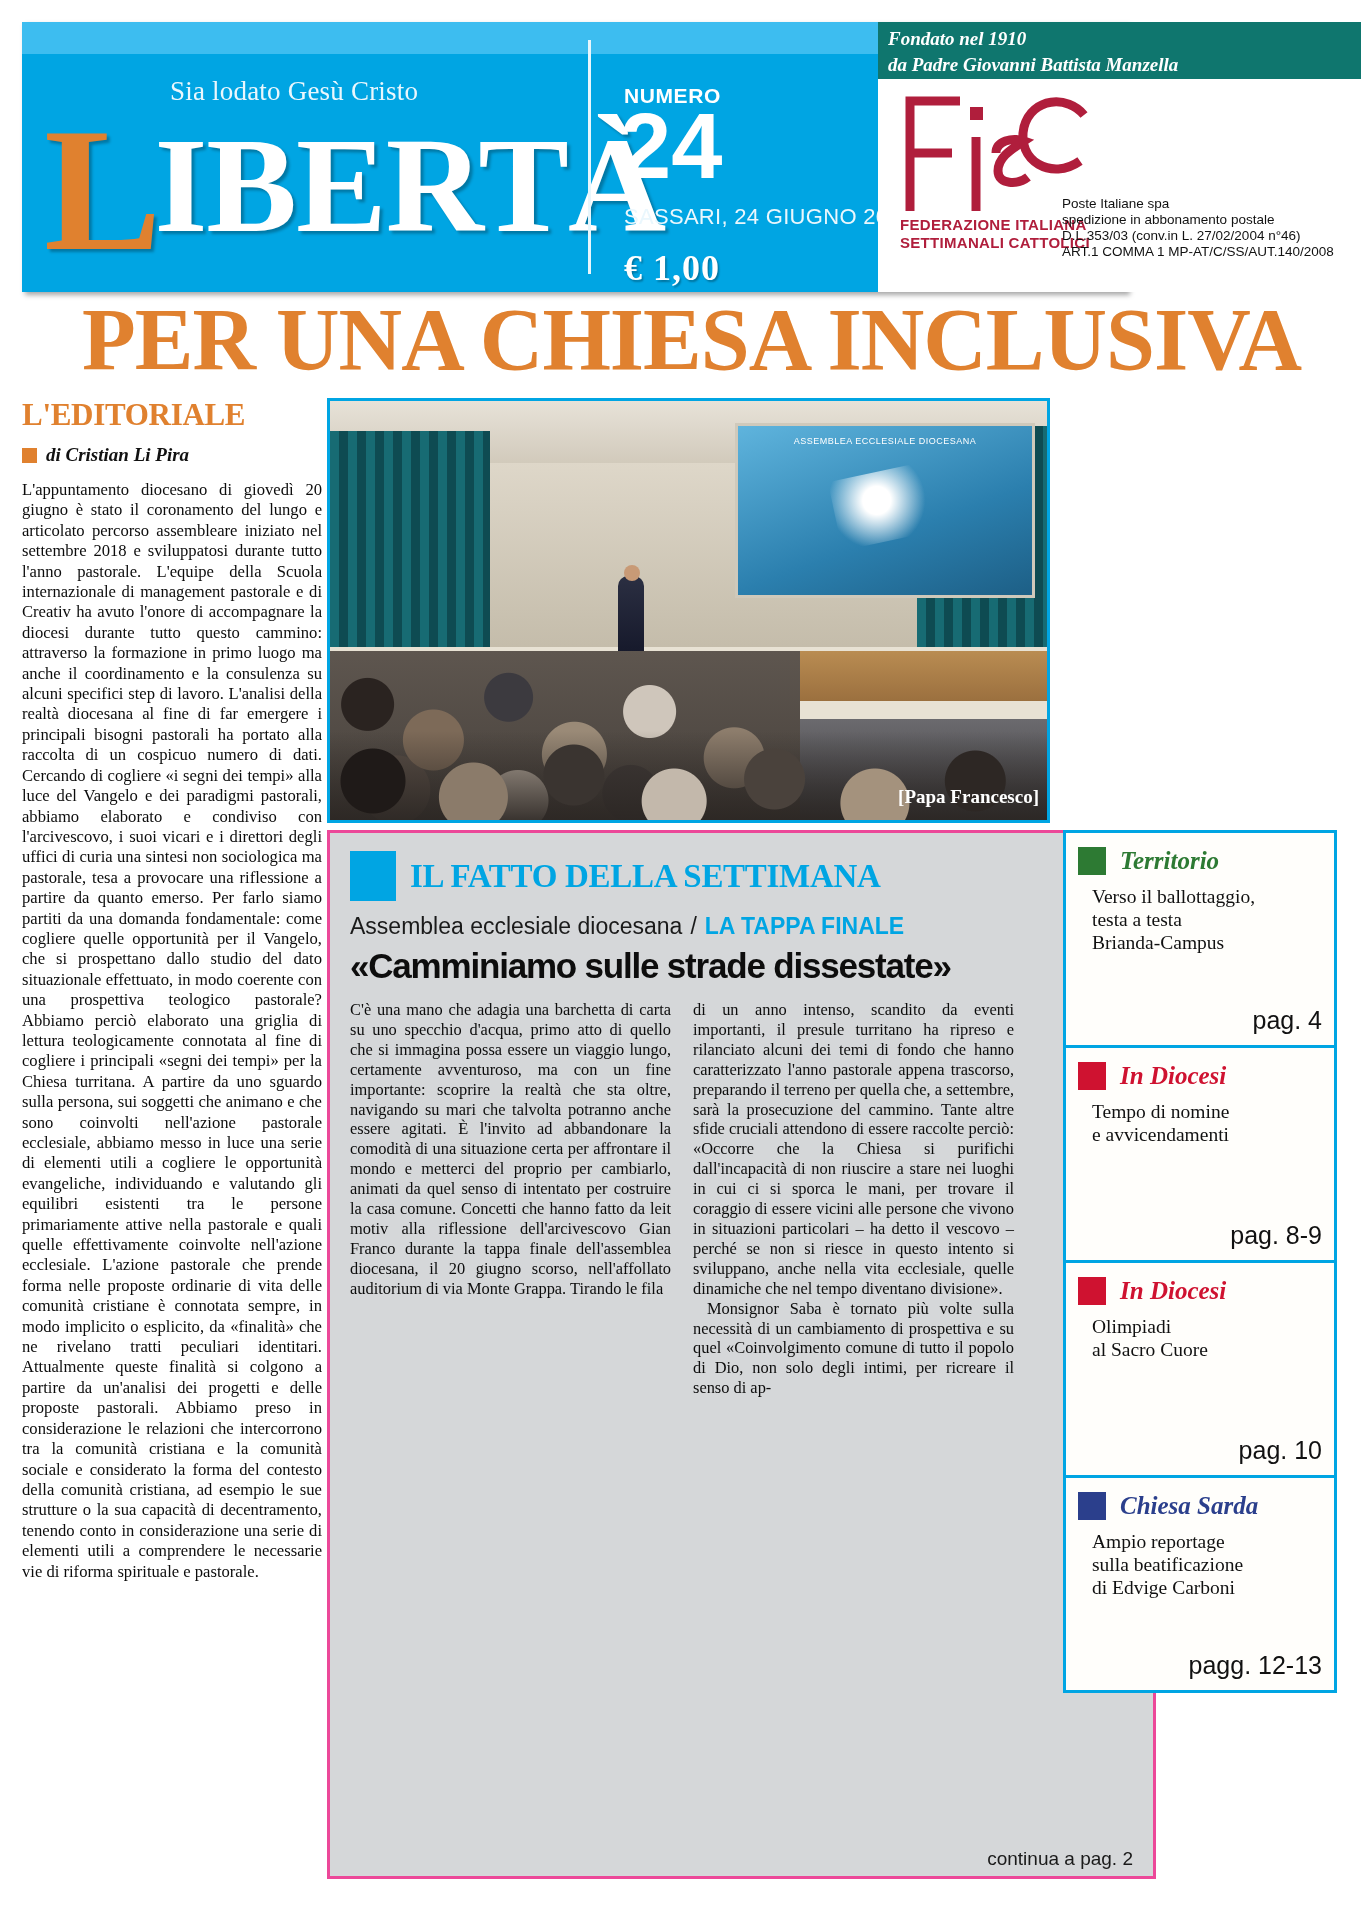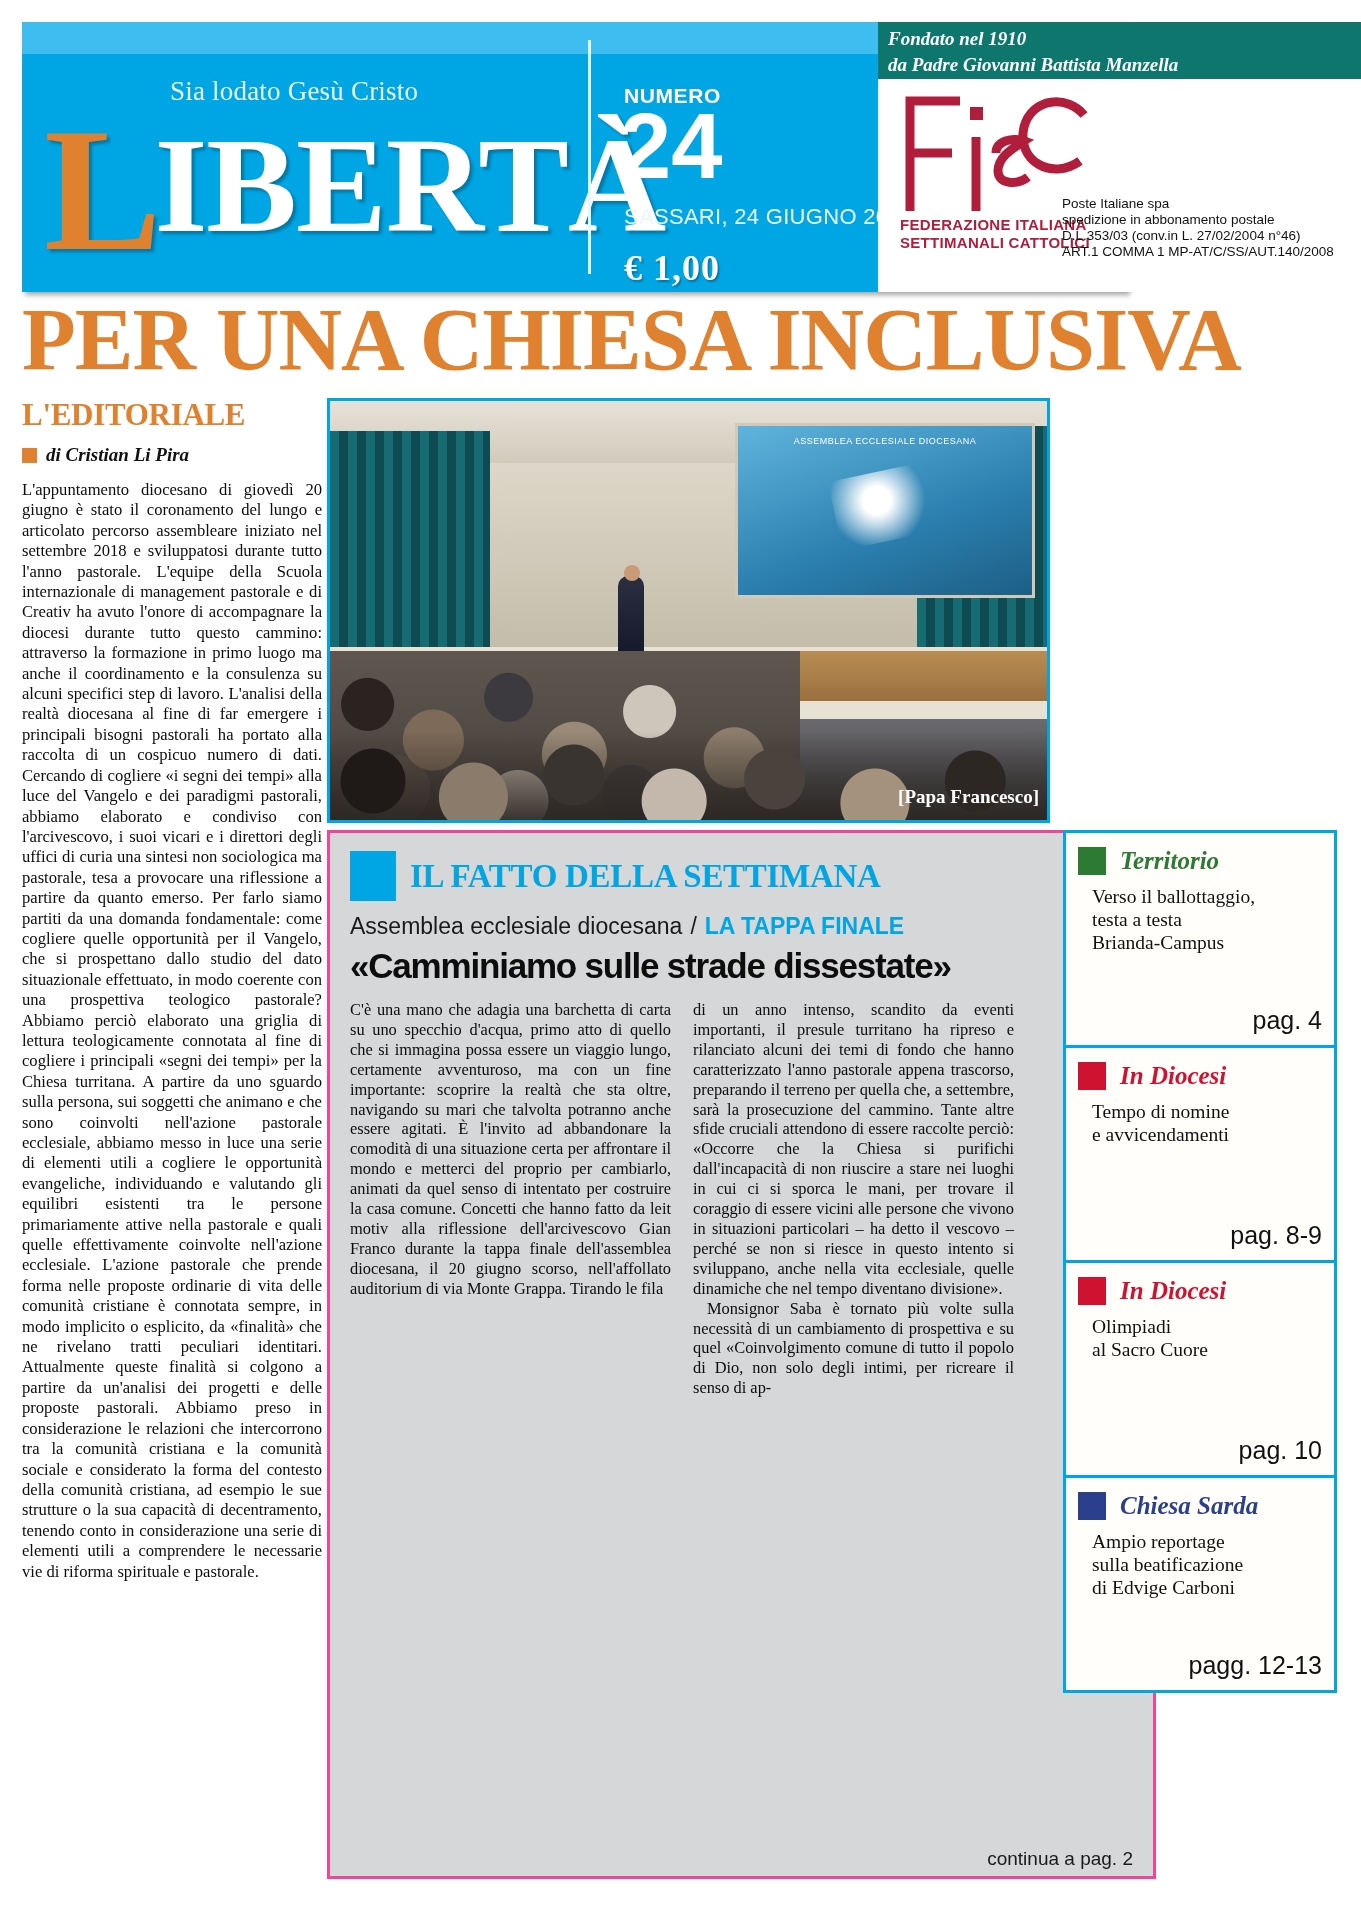--- a/index.html
+++ b/index.html
@@ -93,21 +93,21 @@
     color: #111; font-family: "Liberation Sans", sans-serif;
     font-size: 13.5px; line-height: 16px; white-space: pre-line;
   }
 
   
   .big-headline {
     position: absolute; left: 22px; top: 296px; width: 1339px; height: 90px;
     color: #e0812f;
     font-family: "Liberation Serif", serif; font-weight: 700;
     font-size: 88px; line-height: 88px; letter-spacing: -1px;
-    white-space: nowrap;
+    text-align: center; white-space: nowrap;
   }
 
   
   .editorial { position: absolute; left: 22px; top: 398px; width: 300px; }
   .editorial-kicker {
     color: #e0812f; font-family: "Liberation Serif", serif; font-weight: 700;
     font-size: 31px; letter-spacing: -0.3px; line-height: 34px;
   }
   .byline-row { display: flex; align-items: center; gap: 9px; margin-top: 12px; }
   .byline-sq { width: 15px; height: 15px; background: #e0812f; }

